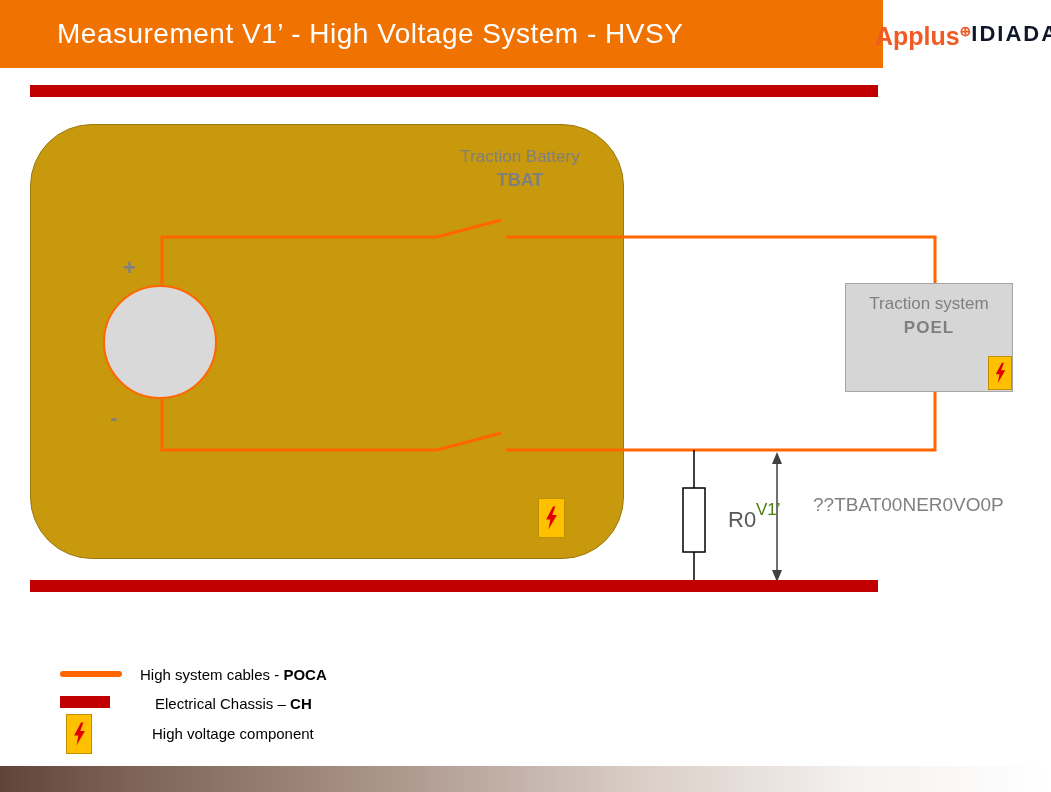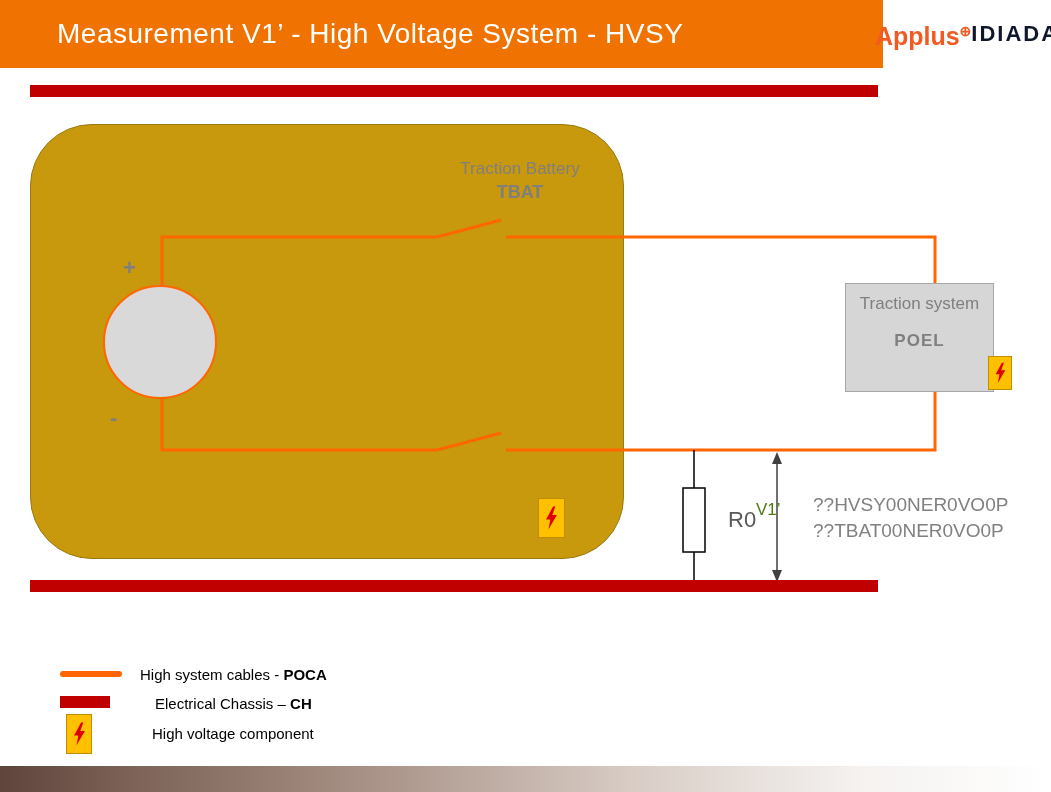--- a/index.html
+++ b/index.html
@@ -14,35 +14,35 @@
   .logo-plus{font-size:14px;vertical-align:super;}
   .logo-idiada{color:#0f172a;font-size:22px;font-weight:bold;letter-spacing:2px;line-height:24px;}
 
   
   .chassis{position:absolute;background:#C00000;}
   .chassis-top{left:30px;top:85px;width:848px;height:12px;}
   .chassis-bottom{left:30px;top:580px;width:848px;height:12px;}
 
   
   .battery{position:absolute;left:30px;top:124px;width:592px;height:433px;background:#C8980D;border:1px solid #9a7a10;border-radius:62px;}
-  .battery-label{position:absolute;left:440px;top:158px;width:160px;text-align:center;color:#7F7F7F;}
+  .battery-label{position:absolute;left:440px;top:146px;width:160px;text-align:center;color:#7F7F7F;}
   .battery-name{font-size:17px;line-height:22px;}
   .battery-code{font-size:18px;font-weight:bold;line-height:24px;}
   .sign{position:absolute;color:#7F7F7F;font-size:22px;font-weight:bold;}
   .sign-plus{left:123px;top:255px;}
   .sign-minus{left:110px;top:405px;}
   .source-circle{position:absolute;left:103px;top:285px;width:114px;height:114px;border-radius:50%;background:#D9D9D9;border:2px solid #FF6600;box-sizing:border-box;}
 
   
   .wires{position:absolute;left:0;top:0;width:1051px;height:792px;pointer-events:none;}
 
   
-  .poel-box{position:absolute;left:845px;top:283px;width:149px;height:109px;background:#D6D6D6;border:1px solid #A6A6A6;box-sizing:border-box;text-align:center;color:#7F7F7F;}
+  .poel-box{position:absolute;left:845px;top:283px;width:168px;height:109px;background:#D6D6D6;border:1px solid #A6A6A6;box-sizing:border-box;text-align:center;color:#7F7F7F;}
   .poel-name{margin-top:10px;font-size:17px;}
-  .poel-code{margin-top:17px;font-size:17px;font-weight:bold;letter-spacing:1px;}
+  .poel-code{margin-top:4px;font-size:17px;font-weight:bold;letter-spacing:1px;}
 
   
   .warn{position:absolute;background:#FFC000;border:1px solid #bf8f00;display:flex;align-items:center;justify-content:center;}
   .warn svg{display:block;}
   .warn-battery{left:538px;top:498px;width:25px;height:38px;}
   .warn-poel{left:988px;top:356px;width:22px;height:32px;}
   .warn-legend{left:66px;top:714px;width:24px;height:38px;}
 
   
   .r0-label{position:absolute;left:728px;top:507px;font-size:22px;color:#595959;}
@@ -114,21 +114,20 @@
   </div>
   <div class="warn warn-poel">
     <svg width="15" height="26" viewBox="0 0 22 34">
       <polygon points="13,2 4,19 9.5,19 7,32 18,13 12,13 16,2" fill="#E00000"></polygon>
     </svg>
   </div>
 
   <div class="r0-label">R0</div>
   <div class="v1-label">V1’</div>
   <div class="codes">
-    <div>??HVSY00NER0VO0P</div>
     <div>??TBAT00NER0VO0P</div>
   </div>
 
   <div class="chassis chassis-bottom"></div>
 
   <div class="legend-cable-swatch"></div>
   <div class="legend-text legend-text-cable"><span>High system cables - </span><b>POCA</b></div>
 
   <div class="legend-chassis-swatch"></div>
   <div class="legend-text legend-text-chassis"><span>Electrical Chassis – </span><b>CH</b></div>

